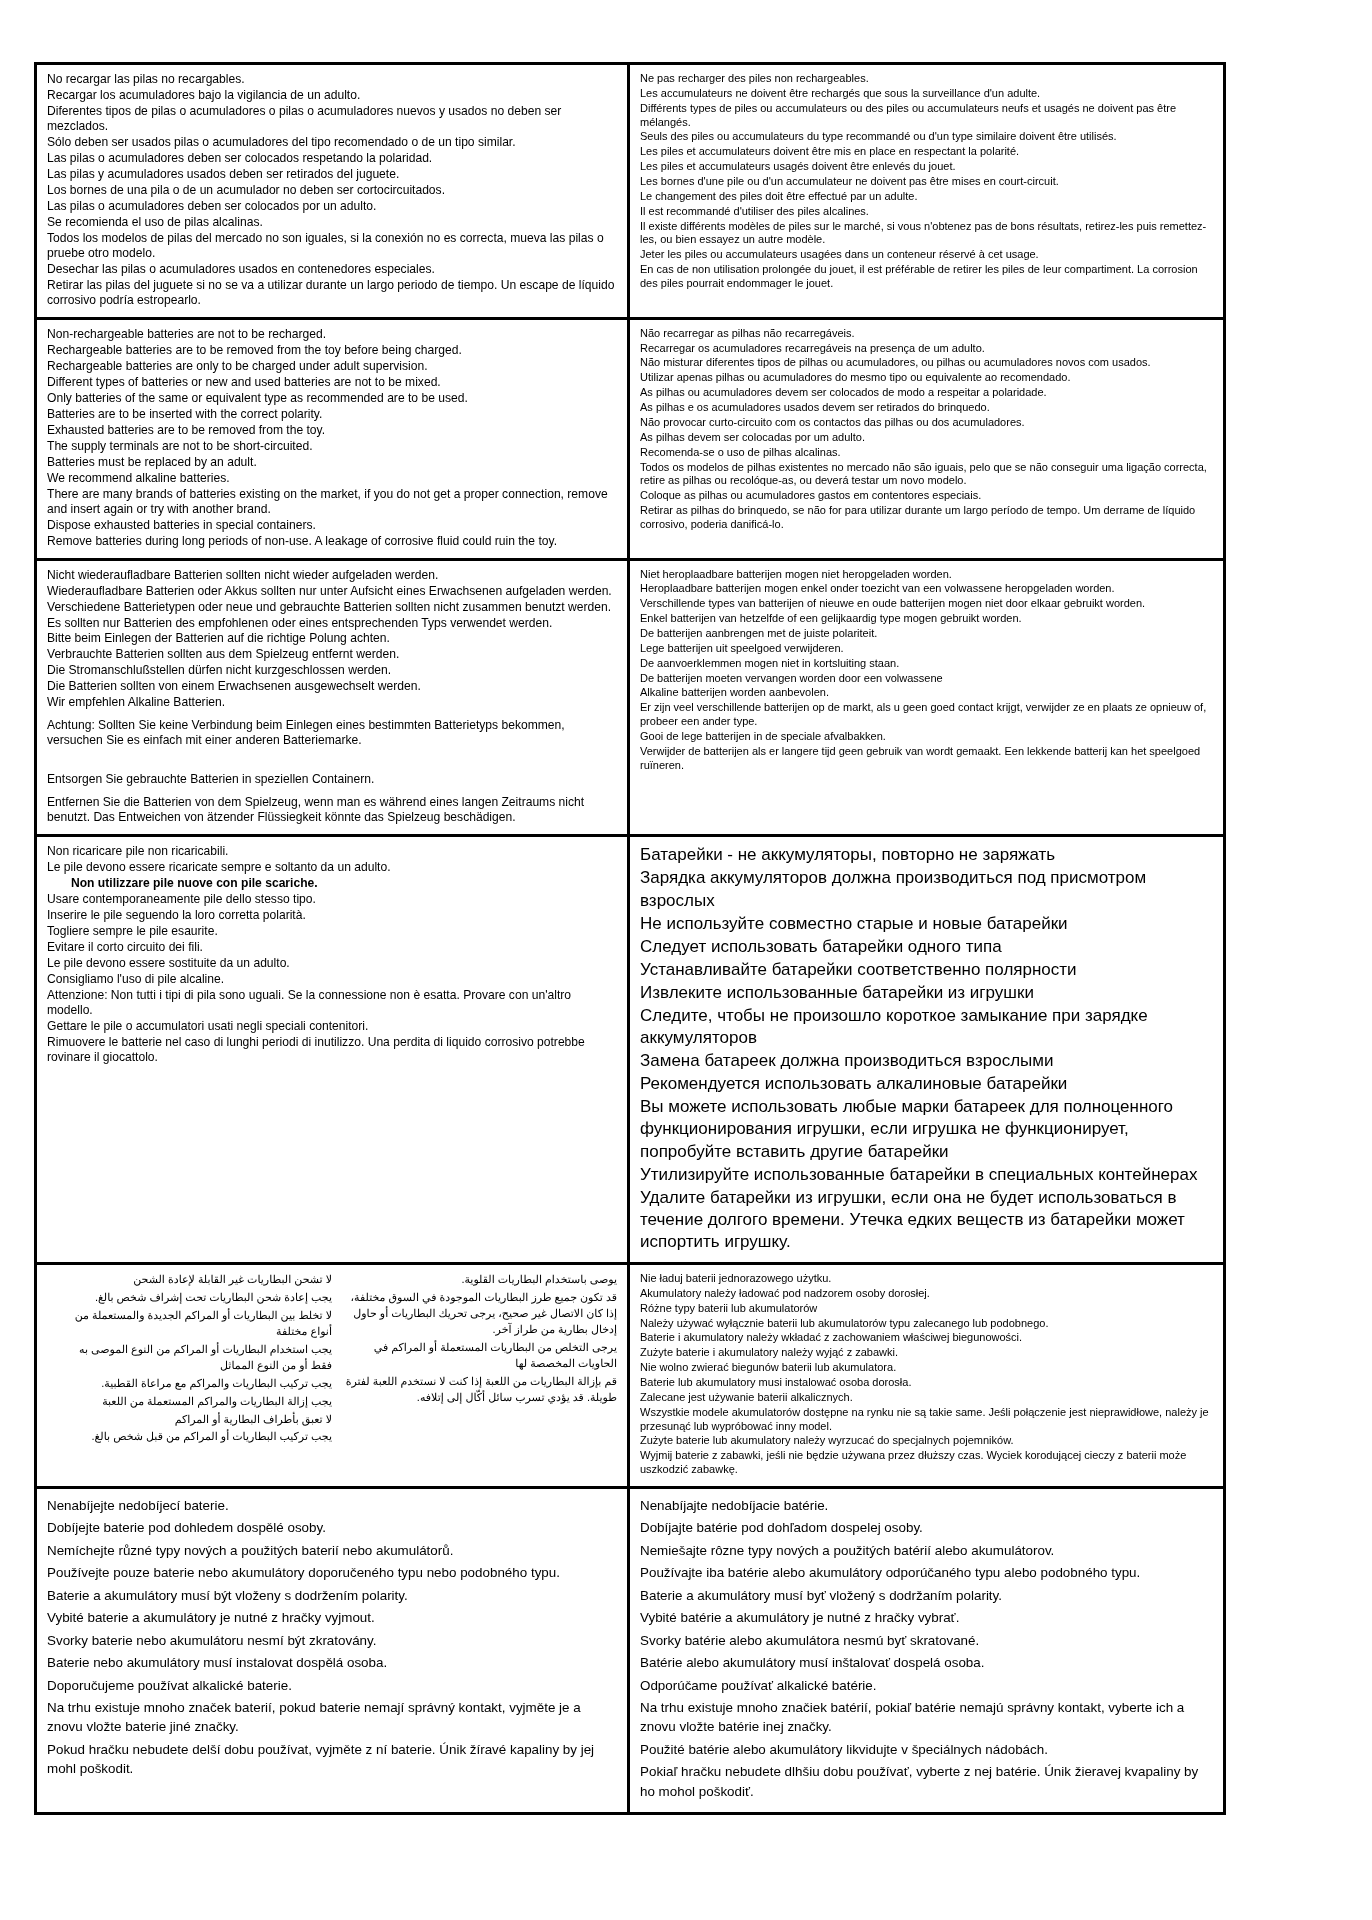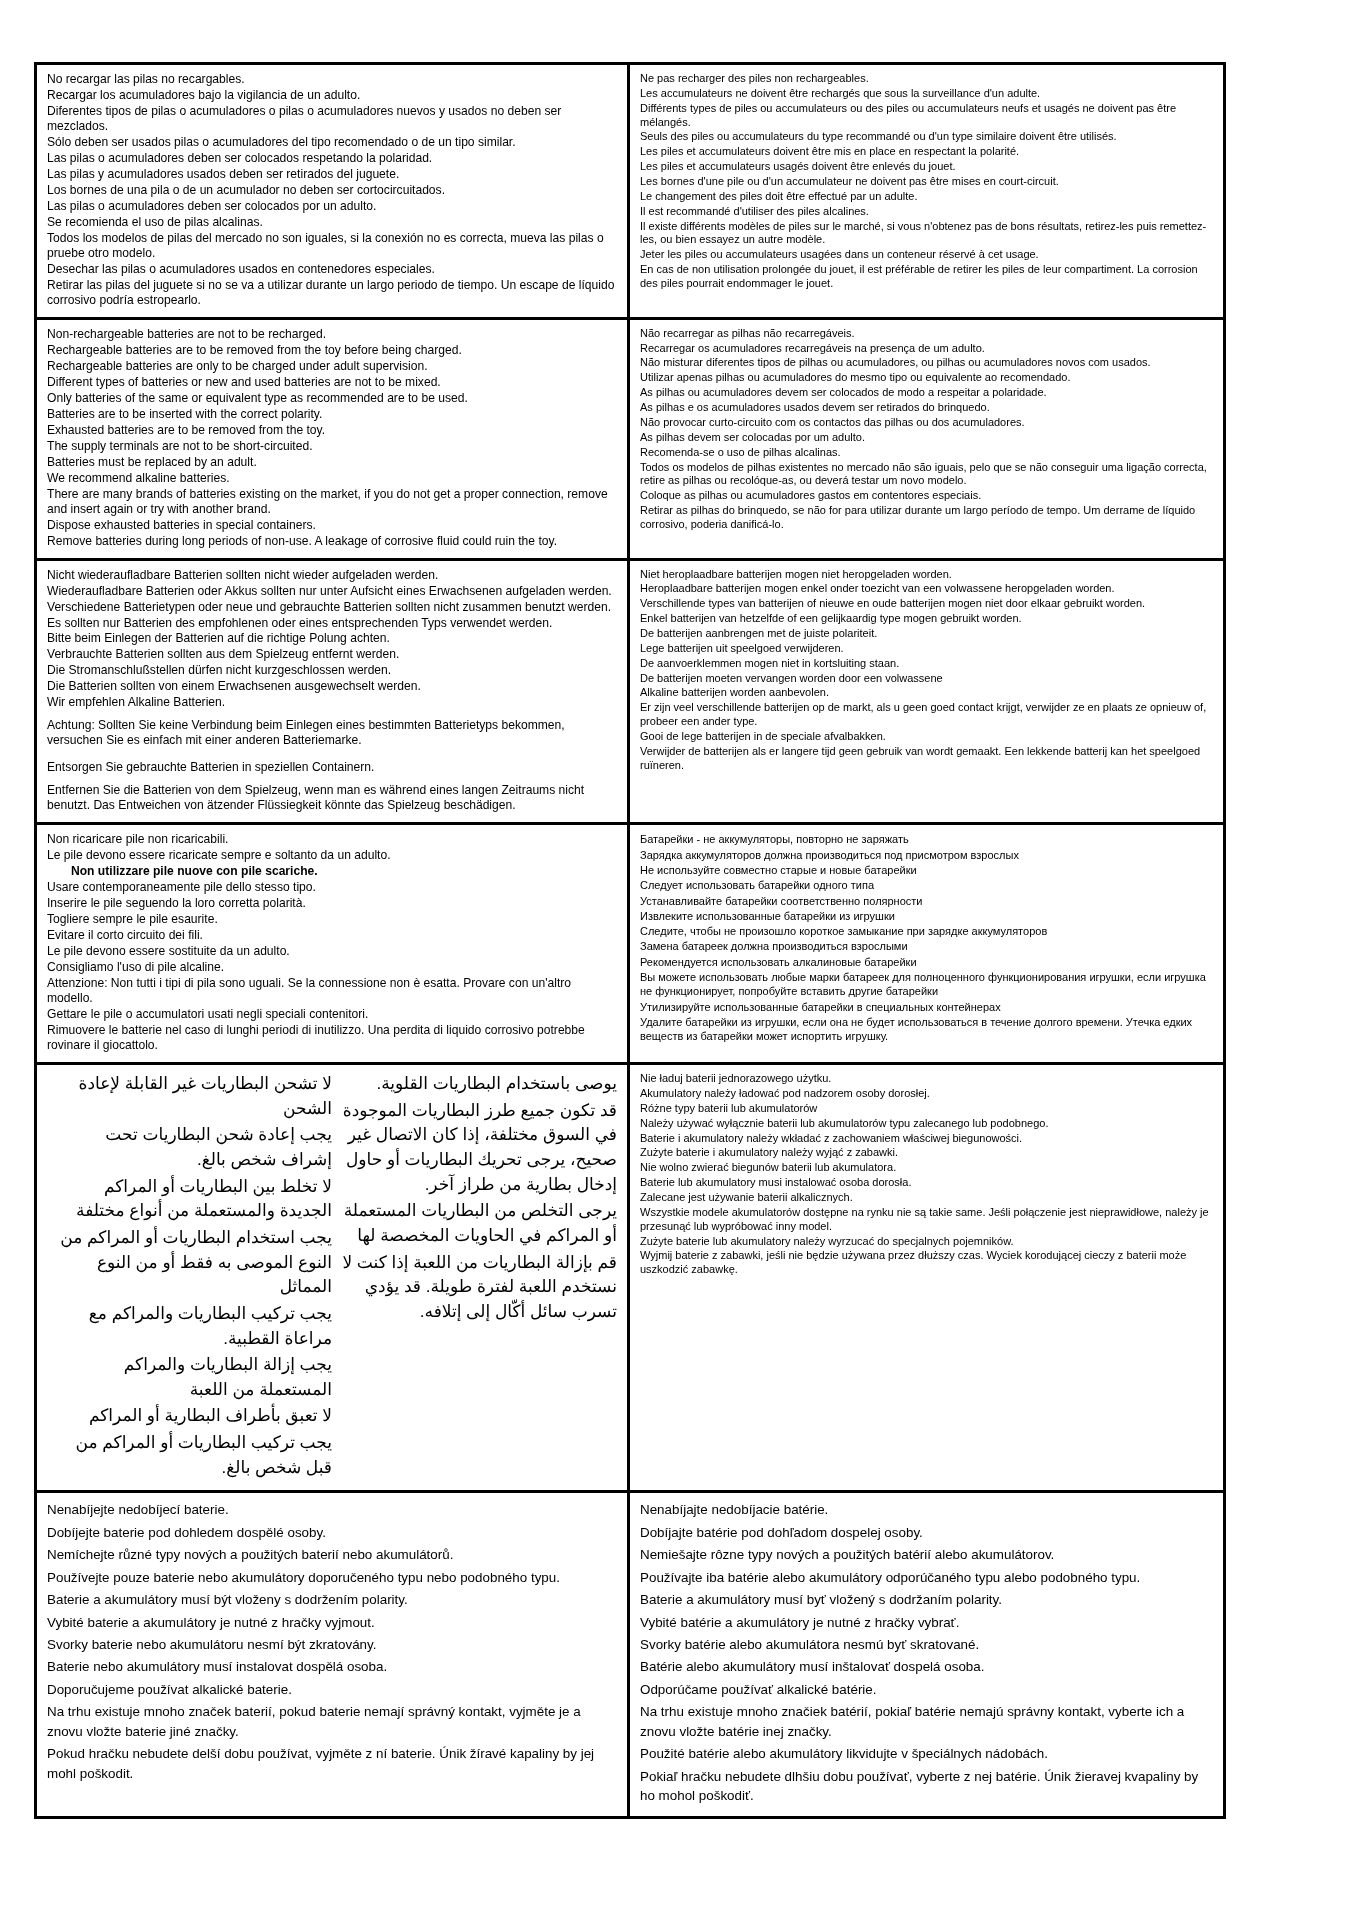--- a/index.html
+++ b/index.html
@@ -50,21 +50,21 @@
   .col.small p {
     font-size: 11px;
     line-height: 1.26;
   }
   .col.big p {
     font-size: 13.4px;
     line-height: 1.45;
     margin-bottom: 3px;
   }
   .col.cyr p {
-    font-size: 11px;
+    font-size: 17px;
     line-height: 1.3;
   }
   .bold {
     font-weight: bold;
     padding-left: 24px;
   }
   
   .arabic-wrap {
     display: flex;
     width: 50%;
@@ -74,21 +74,21 @@
   }
   .arabic-col {
     width: 50%;
     box-sizing: border-box;
     direction: rtl;
     text-align: right;
     padding-left: 10px;
   }
   .arabic-col p {
     margin: 0 0 2px 0;
-    font-size: 17px;
+    font-size: 11px;
     line-height: 1.45;
   }
 </style>
 </head>
 <body>
 
 <div class="page">
   <div class="doc">
 
     <div class="block">
@@ -159,21 +159,21 @@
         <p>Nicht wiederaufladbare Batterien sollten nicht wieder aufgeladen werden.</p>
         <p>Wiederaufladbare Batterien oder Akkus sollten nur unter Aufsicht eines Erwachsenen aufgeladen werden.</p>
         <p>Verschiedene Batterietypen oder neue und gebrauchte Batterien sollten nicht zusammen benutzt werden.</p>
         <p>Es sollten nur Batterien des empfohlenen oder eines entsprechenden Typs verwendet werden.</p>
         <p>Bitte beim Einlegen der Batterien auf die richtige Polung achten.</p>
         <p>Verbrauchte Batterien sollten aus dem Spielzeug entfernt werden.</p>
         <p>Die Stromanschlußstellen dürfen nicht kurzgeschlossen werden.</p>
         <p>Die Batterien sollten von einem Erwachsenen ausgewechselt werden.</p>
         <p>Wir empfehlen Alkaline Batterien.</p>
         <p style="margin-top:8px">Achtung: Sollten Sie keine Verbindung beim Einlegen eines bestimmten Batterietyps bekommen, versuchen Sie es einfach mit einer anderen Batteriemarke.</p>
-        <p style="margin-top:12px">Entsorgen Sie gebrauchte Batterien in speziellen Containern.</p>
+        <p style="margin-top:24px">Entsorgen Sie gebrauchte Batterien in speziellen Containern.</p>
         <p style="margin-top:8px">Entfernen Sie die Batterien von dem Spielzeug, wenn man es während eines langen Zeitraums nicht benutzt. Das Entweichen von ätzender Flüssiegkeit könnte das Spielzeug beschädigen.</p>
       </div>
       <div class="col right small">
         <p>Niet heroplaadbare batterijen mogen niet heropgeladen worden.</p>
         <p>Heroplaadbare batterijen mogen enkel onder toezicht van een volwassene heropgeladen worden.</p>
         <p>Verschillende types van batterijen of nieuwe en oude batterijen mogen niet door elkaar gebruikt worden.</p>
         <p>Enkel batterijen van hetzelfde of een gelijkaardig type mogen gebruikt worden.</p>
         <p>De batterijen aanbrengen met de juiste polariteit.</p>
         <p>Lege batterijen uit speelgoed verwijderen.</p>
         <p>De aanvoerklemmen mogen niet in kortsluiting staan.</p>

